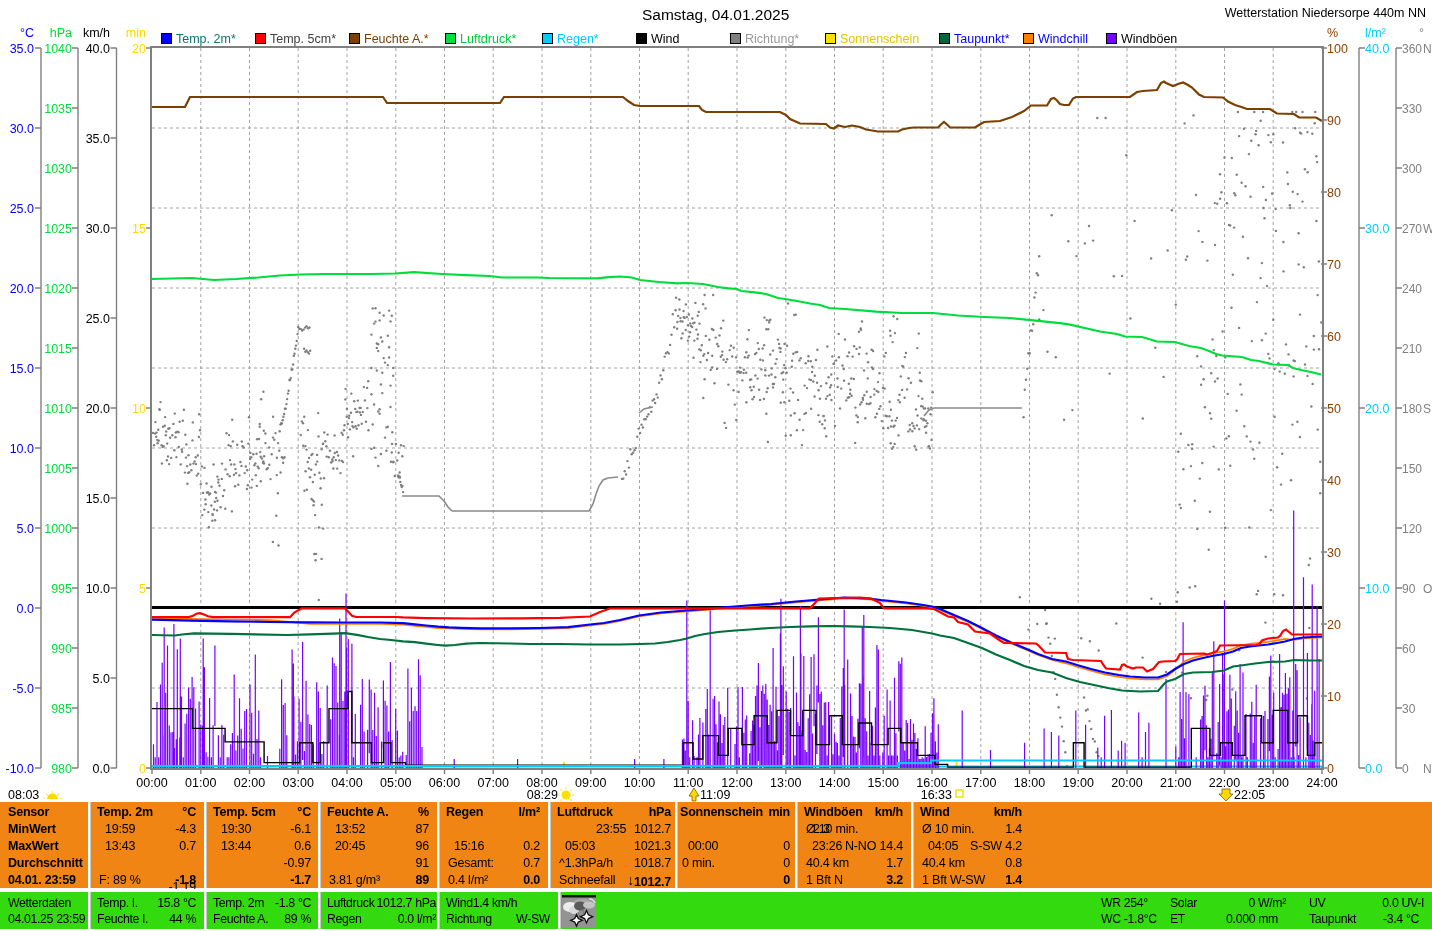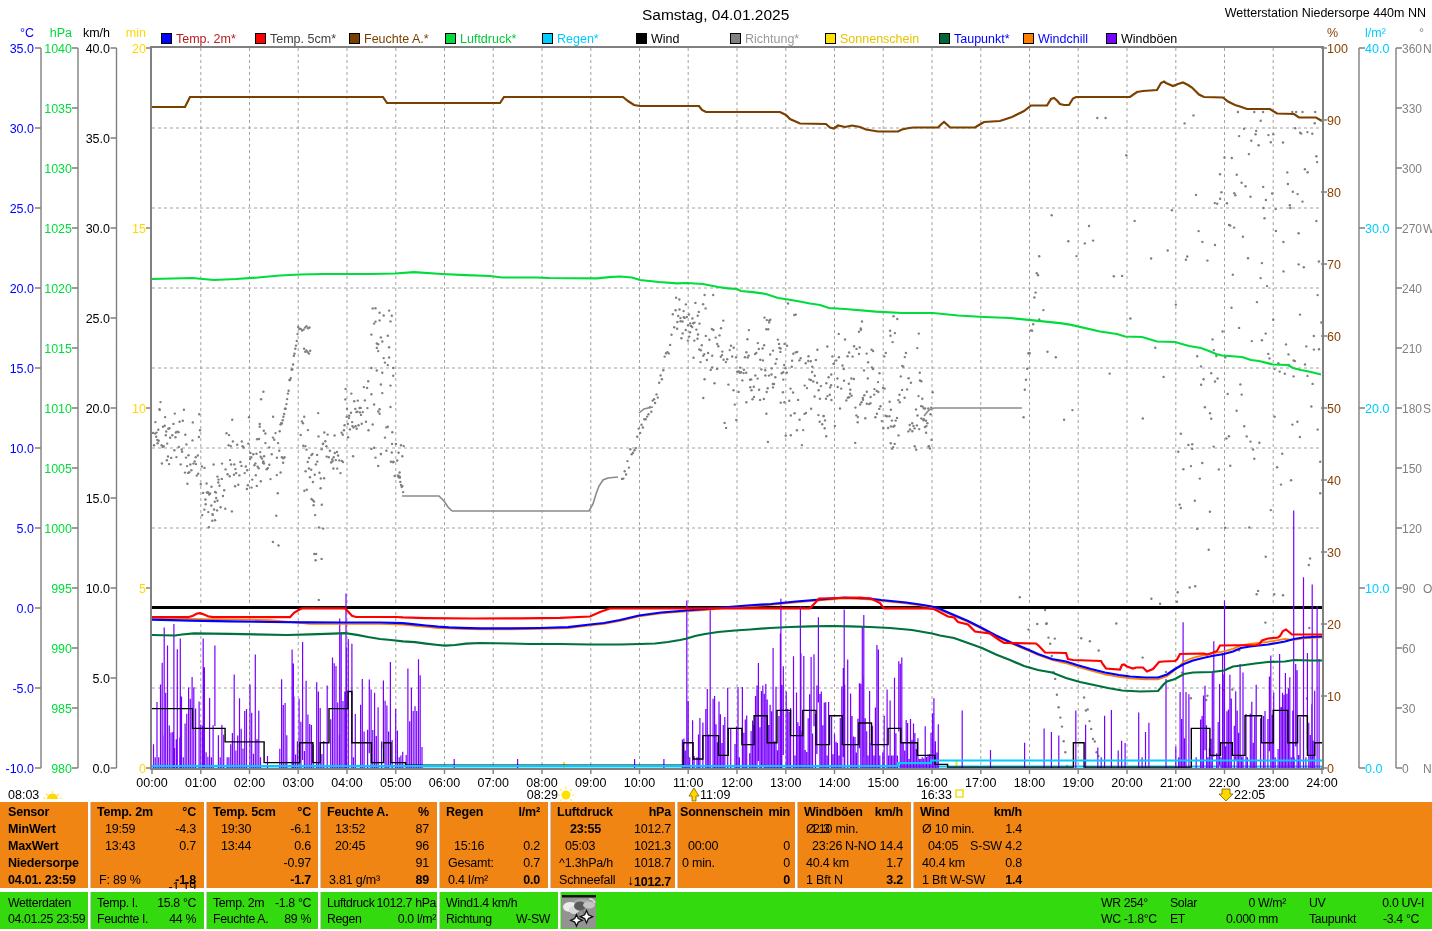--- a/index.html
+++ b/index.html
@@ -8,21 +8,21 @@
 .leg i{display:inline-block;width:11px;height:11px;margin-right:4px;border:1px solid #000;vertical-align:-1px}
 #otab{position:absolute;left:0;top:802px;width:1432px;height:86px;background:#F08514;font-size:12.5px;letter-spacing:-0.2px}
 .sep{position:absolute;top:0;bottom:0;width:3px;background:#fff;border-right:1px solid #c8c8c8}
 .orow{position:absolute;height:17px;line-height:17px;white-space:nowrap}
 #gbar{position:absolute;left:0;top:889px;width:1432px;height:42px;background:#33DB0E;border-top:3px solid #fff;border-bottom:2px solid #fff;font-size:12.3px;letter-spacing:-0.35px}
 .grow{position:absolute;height:16px;line-height:16px;white-space:nowrap}
 </style></head><body>
 <div id="page">
 <div class="abs" style="left:642px;top:6px;font-size:15.5px;color:#000">Samstag, 04.01.2025</div>
 <div class="abs" style="right:6px;top:6px;font-size:12.5px;color:#000">Wetterstation Niedersorpe 440m NN</div>
-<div class="leg" style="left:161px"><i style="background:#0000FF"></i><span style="color:#b91c1c">Temp. 2m*</span></div>
+<div class="leg" style="left:161px"><i style="background:#0000FF"></i><span style="color:#0f766e">Temp. 2m*</span></div>
     <div class="leg" style="left:255px"><i style="background:#FF0000"></i><span style="color:#404040">Temp. 5cm*</span></div>
     <div class="leg" style="left:349px"><i style="background:#7B3F00"></i><span style="color:#7B3F00">Feuchte A.*</span></div>
     <div class="leg" style="left:445px"><i style="background:#00DC3C"></i><span style="color:#00C838">Luftdruck*</span></div>
     <div class="leg" style="left:542px"><i style="background:#00CCFF"></i><span style="color:#00CCFF">Regen*</span></div>
     <div class="leg" style="left:636px"><i style="background:#000000"></i><span style="color:#000000">Wind</span></div>
     <div class="leg" style="left:730px"><i style="background:#808080"></i><span style="color:#9a9a9a">Richtung*</span></div>
     <div class="leg" style="left:825px"><i style="background:#FFE000"></i><span style="color:#E6C400">Sonnenschein</span></div>
     <div class="leg" style="left:939px"><i style="background:#006838"></i><span style="color:#0000FF">Taupunkt*</span></div>
     <div class="leg" style="left:1023px"><i style="background:#FF8000"></i><span style="color:#0000FF">Windchill</span></div>
     <div class="leg" style="left:1106px"><i style="background:#7800FF"></i><span style="color:#000000">Windböen</span></div>
@@ -1278,21 +1278,21 @@
 <text x="700" y="799" font-size="12.5">11:09</text>
 <text x="952" y="799" font-size="12.5" text-anchor="end">16:33</text>
 <rect x="956" y="790" width="7" height="7" fill="none" stroke="#F0E000" stroke-width="1.4"></rect>
 <path d="M1222 789 L1230 789 L1230 794 L1233 794 L1226 801 L1219 794 L1222 794 Z" fill="#FFD800" stroke="#806000" stroke-width="0.8"></path>
 <text x="1234" y="799" font-size="12.5">22:05</text>
 </svg>
 <div id="otab">
       <div class="orow" style="left:8px;top:2px;font-weight:bold;">Sensor</div>
       <div class="orow" style="left:8px;top:19px;font-weight:bold;">MinWert</div>
       <div class="orow" style="left:8px;top:36px;font-weight:bold;">MaxWert</div>
-      <div class="orow" style="left:8px;top:53px;font-weight:bold;">Niedersorpe</div>
+      <div class="orow" style="left:8px;top:53px;font-weight:bold;">Durchschnitt</div>
       <div class="orow" style="left:8px;top:70px;font-weight:bold;">04.01. 23:59</div>
       <div class="orow" style="left:97px;top:2px;font-weight:bold;">Temp. 2m</div>
       <div class="orow" style="left:106px;top:2px;width:90px;text-align:right;font-weight:bold;">°C</div>
       <div class="orow" style="left:105px;top:19px;">19:59</div>
       <div class="orow" style="left:106px;top:19px;width:90px;text-align:right;">-4.3</div>
       <div class="orow" style="left:105px;top:36px;">13:43</div>
       <div class="orow" style="left:106px;top:36px;width:90px;text-align:right;">0.7</div>
       <div class="orow" style="left:106px;top:53px;width:90px;text-align:right;margin-top:24px;">-1.19</div>
       <div class="orow" style="left:99px;top:70px;">F: 89 %</div>
       <div class="orow" style="left:106px;top:70px;width:90px;text-align:right;font-weight:bold;">-1.8</div>
@@ -1316,21 +1316,21 @@
       <div class="orow" style="left:446px;top:2px;font-weight:bold;">Regen</div>
       <div class="orow" style="left:450px;top:2px;width:90px;text-align:right;font-weight:bold;">l/m²</div>
       <div class="orow" style="left:454px;top:36px;">15:16</div>
       <div class="orow" style="left:450px;top:36px;width:90px;text-align:right;">0.2</div>
       <div class="orow" style="left:448px;top:53px;">Gesamt:</div>
       <div class="orow" style="left:450px;top:53px;width:90px;text-align:right;">0.7</div>
       <div class="orow" style="left:448px;top:70px;">0.4 l/m²</div>
       <div class="orow" style="left:450px;top:70px;width:90px;text-align:right;font-weight:bold;">0.0</div>
       <div class="orow" style="left:557px;top:2px;font-weight:bold;">Luftdruck</div>
       <div class="orow" style="left:581px;top:2px;width:90px;text-align:right;font-weight:bold;">hPa</div>
-      <div class="orow" style="left:570px;top:19px;font-weight:bold;">23:55</div>
+      <div class="orow" style="left:596px;top:19px;">23:55</div>
       <div class="orow" style="left:581px;top:19px;width:90px;text-align:right;">1012.7</div>
       <div class="orow" style="left:565px;top:36px;">05:03</div>
       <div class="orow" style="left:581px;top:36px;width:90px;text-align:right;">1021.3</div>
       <div class="orow" style="left:559px;top:53px;">^1.3hPa/h</div>
       <div class="orow" style="left:581px;top:53px;width:90px;text-align:right;">1018.7</div>
       <div class="orow" style="left:559px;top:70px;">Schneefall</div>
       <div class="orow" style="left:581px;top:70px;width:90px;text-align:right;font-weight:bold;"><span style="font-size:14px;vertical-align:1px">↓</span>1012.7</div>
       <div class="orow" style="left:680px;top:2px;font-weight:bold;">Sonnenschein</div>
       <div class="orow" style="left:700px;top:2px;width:90px;text-align:right;font-weight:bold;">min</div>
       <div class="orow" style="left:688px;top:36px;">00:00</div>

